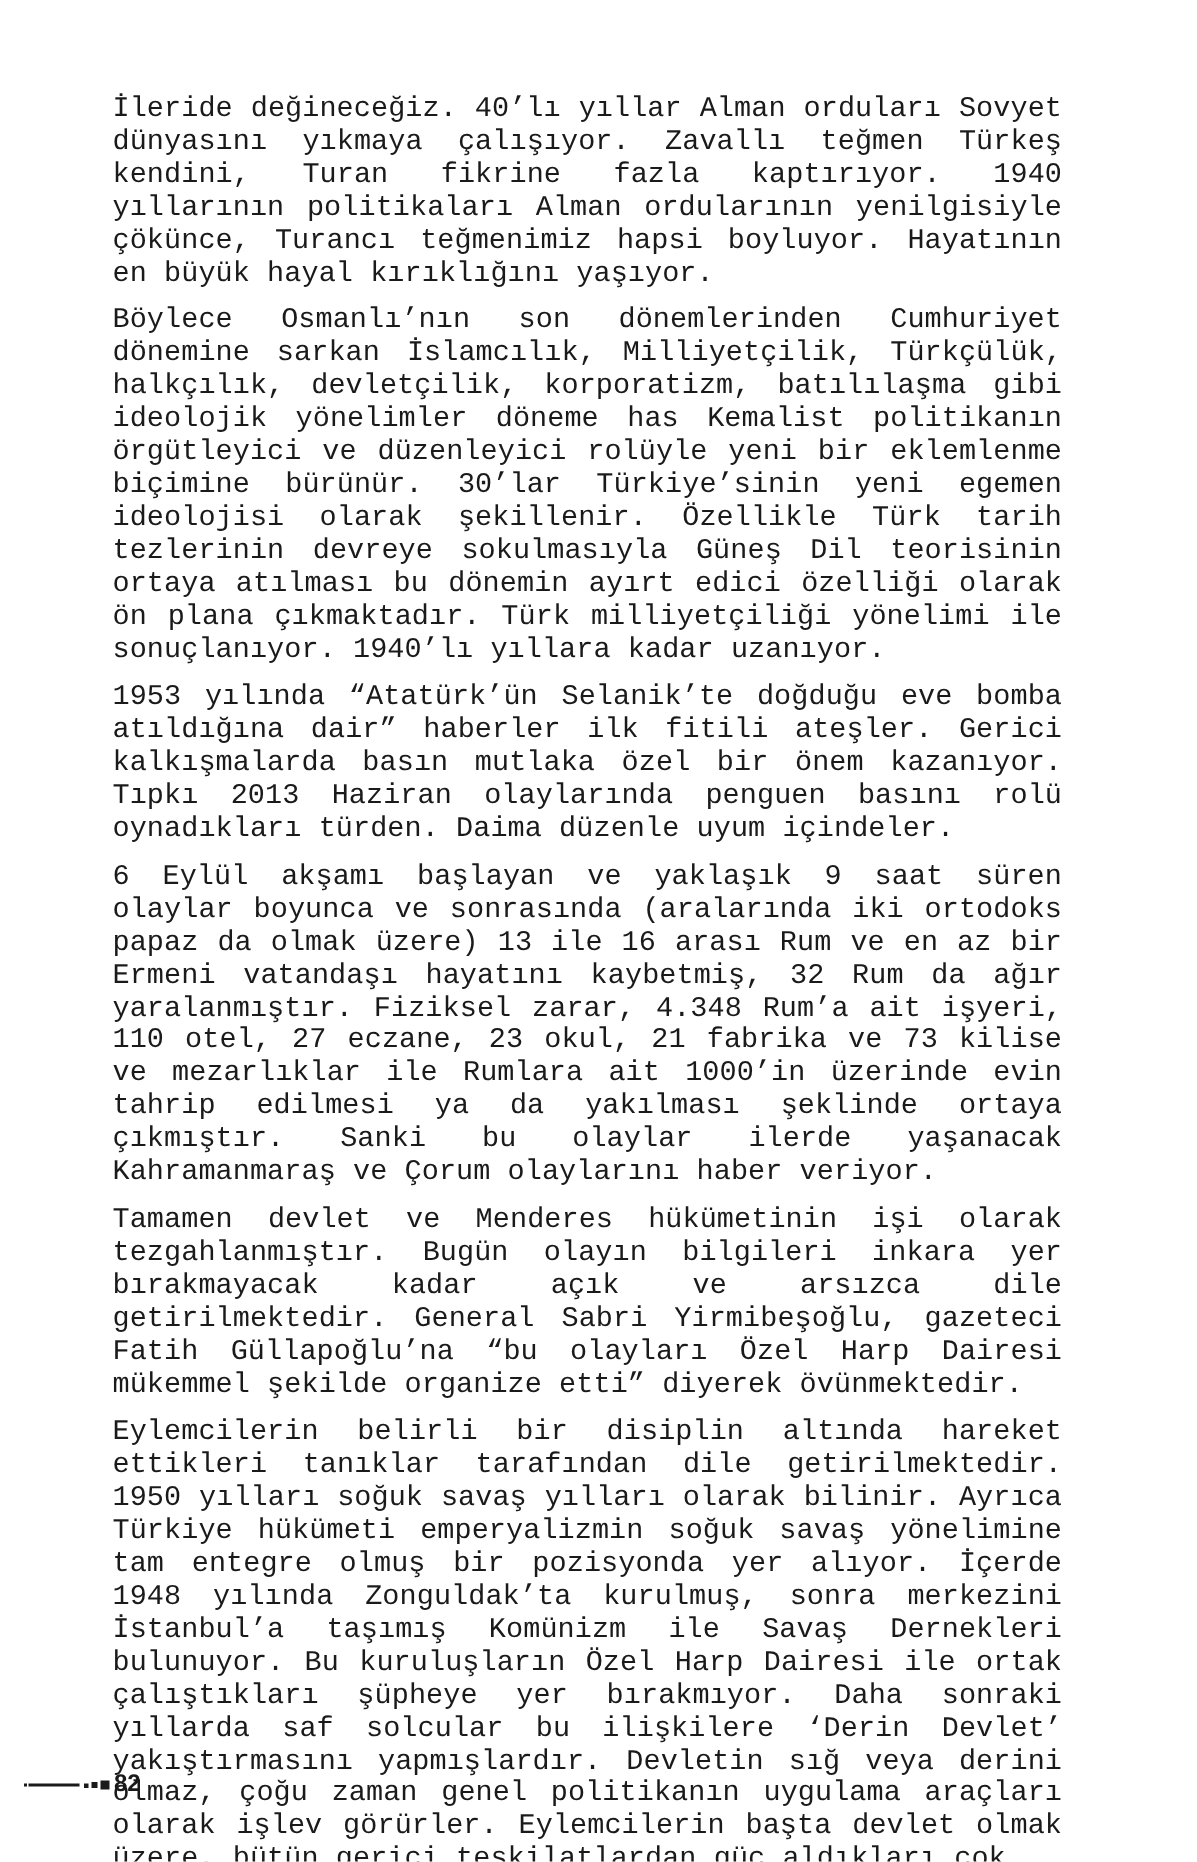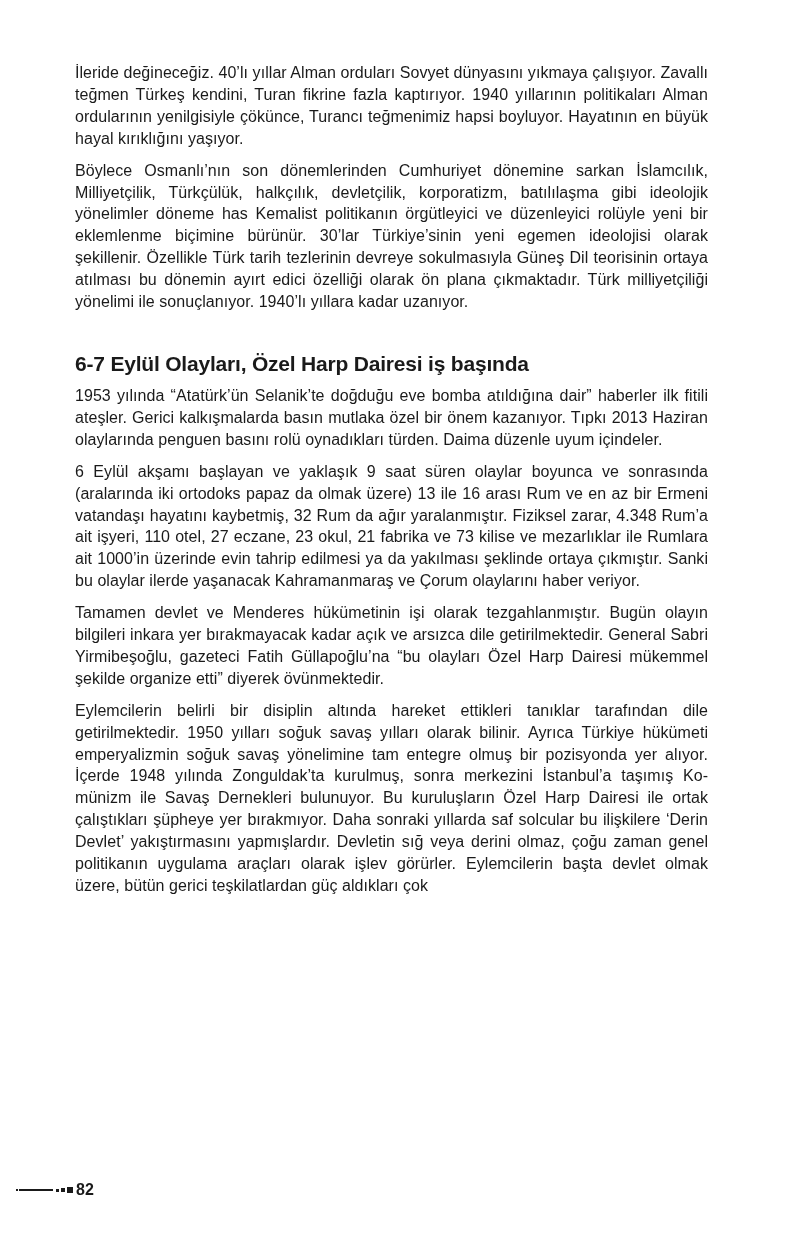--- a/index.html
+++ b/index.html
@@ -14,22 +14,22 @@
       overflow: hidden;
       color: #1a1a1a;
     }
     .page {
       position: absolute;
       left: 75px;
       top: 62px;
       width: 633px;
     }
     .para {
-      font-family: Liberation Sans, sans-serif;
-      font-size: 16px;
+      font-family: Liberation Mono, monospace;
+      font-size: 19px;
       line-height: 21.9px;
       text-align: justify;
       hyphens: manual;
       margin: 0 0 10px 0;
       letter-spacing: 0.05px;
     }
     .section-heading {
       font-family: "Liberation Sans", "DejaVu Sans", sans-serif;
       font-weight: bold;
       font-size: 21px;
@@ -74,21 +74,20 @@
       line-height: 16px;
     }
   </style>
 </head>
 <body>
 
 <div class="page">
   <p class="para">İleride değineceğiz. 40’lı yıllar Alman orduları Sovyet dünyasını yık­maya çalışıyor. Zavallı teğmen Türkeş kendini, Turan fikrine fazla kaptırıyor. 1940 yıllarının politikaları Alman ordularının yenilgisiy­le çökünce, Turancı teğmenimiz hapsi boyluyor. Hayatının en büyük hayal kırıklığını yaşıyor.</p>
   <p class="para">Böylece Osmanlı’nın son dönemlerinden Cumhuriyet dönemine sarkan İslamcılık, Milliyetçilik, Türkçülük, halkçılık, devletçilik, korporatizm, batılılaşma gibi ideolojik yönelimler döneme has Ke­malist politikanın örgütleyici ve düzenleyici rolüyle yeni bir eklem­lenme biçimine bürünür. 30’lar Türkiye’sinin yeni egemen ideolojisi olarak şekillenir. Özellikle Türk tarih tezlerinin devreye sokulma­sıyla Güneş Dil teorisinin ortaya atılması bu dönemin ayırt edici özelliği olarak ön plana çıkmaktadır. Türk milliyetçiliği yönelimi ile sonuçlanıyor. 1940’lı yıllara kadar uzanıyor.</p>
 
-  <h2 class="section-heading">6-7 Eylül Olayları, Özel Harp Dairesi iş başında</h2>
 
   <p class="para">1953 yılında “Atatürk’ün Selanik’te doğduğu eve bomba atıldığına dair” haberler ilk fitili ateşler. Gerici kalkışmalarda basın mutlaka özel bir önem kazanıyor. Tıpkı 2013 Haziran olaylarında penguen basını rolü oynadıkları türden. Daima düzenle uyum içindeler.</p>
   <p class="para">6 Eylül akşamı başlayan ve yaklaşık 9 saat süren olaylar boyunca ve sonrasında (aralarında iki ortodoks papaz da olmak üzere) 13 ile 16 arası Rum ve en az bir Ermeni vatandaşı hayatını kaybetmiş, 32 Rum da ağır yaralanmıştır. Fiziksel zarar, 4.348 Rum’a ait işyeri, 110 otel, 27 eczane, 23 okul, 21 fabrika ve 73 kilise ve mezarlıklar ile Rumlara ait 1000’in üzerinde evin tahrip edilmesi ya da yakıl­ması şeklinde ortaya çıkmıştır. Sanki bu olaylar ilerde yaşanacak Kahramanmaraş ve Çorum olaylarını haber veriyor.</p>
   <p class="para">Tamamen devlet ve Menderes hükümetinin işi olarak tezgahlanmış­tır. Bugün olayın bilgileri inkara yer bırakmayacak kadar açık ve ar­sızca dile getirilmektedir. General Sabri Yirmibeşoğlu, gazeteci Fatih Güllapoğlu’na  “bu olayları Özel Harp Dairesi mükemmel şekilde organize etti” diyerek övünmektedir.</p>
   <p class="para">Eylemcilerin belirli bir disiplin altında hareket ettikleri tanıklar ta­rafından dile getirilmektedir. 1950 yılları soğuk savaş yılları olarak bilinir. Ayrıca Türkiye hükümeti emperyalizmin soğuk savaş yöneli­mine tam entegre olmuş bir pozisyonda yer alıyor. İçerde 1948 yılın­da Zonguldak’ta kurulmuş, sonra merkezini İstanbul’a taşımış Ko­münizm ile Savaş Dernekleri bulunuyor. Bu kuruluşların Özel Harp Dairesi ile ortak çalıştıkları şüpheye yer bırakmıyor. Daha sonraki yıllarda saf solcular bu ilişkilere ‘Derin Devlet’ yakıştırmasını yap­mışlardır. Devletin sığ veya derini olmaz, çoğu zaman genel politi­kanın uygulama araçları olarak işlev görürler. Eylemcilerin başta devlet olmak üzere, bütün gerici teşkilatlardan güç aldıkları çok</p>
 </div>
 
 <div class="footer">
   <span class="footer-ornament" style="display:flex;align-items:center;">
     <span class="footer-line-start"></span>

